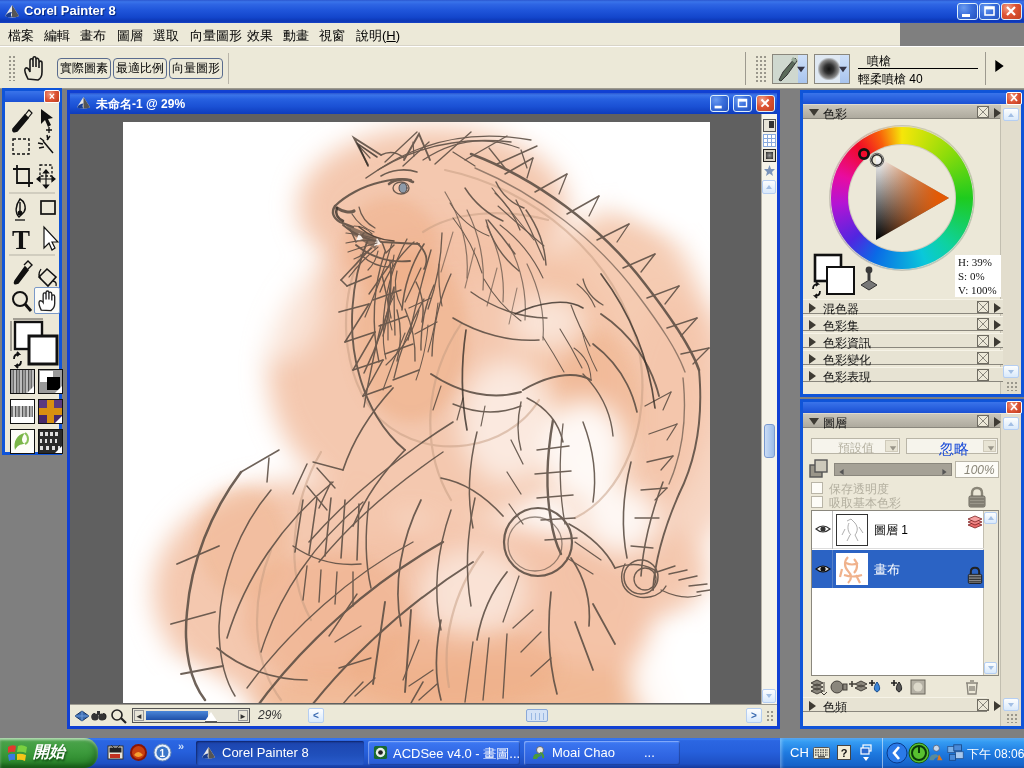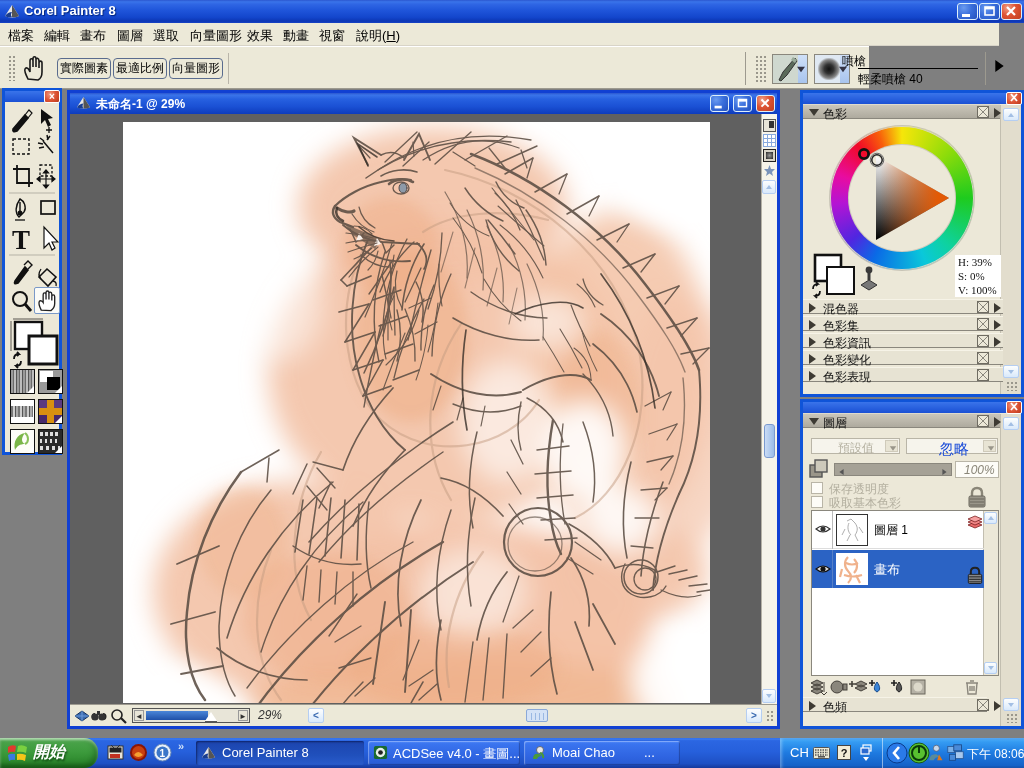--- a/index.html
+++ b/index.html
@@ -11,26 +11,26 @@
 #titlebar { left:0; top:0; width:1024px; height:23px;
   background:linear-gradient(180deg,#2b57cf 0%,#3a74ea 8%,#2f66e4 18%,#1f55da 45%,#1346cc 75%,#0c36b4 92%,#1743c6 100%); }
 #titlebar .ticon { left:4px; top:3px; width:16px; height:16px; }
 #titlebar .ttext { left:24px; top:3px; color:#fff; font-size:13px; font-weight:bold; text-shadow:1px 1px 1px #00257e; }
 .capbtn { top:3px; width:21px; height:17px; border-radius:3px; border:1px solid #dff0fb;
   background:radial-gradient(circle at 30% 25%, #6a9bf0 0%, #3a6fdc 45%, #2351be 100%);
   color:#fff; text-align:center; }
 .capbtn.close { background:radial-gradient(circle at 30% 25%, #f0a088 0%, #dd5334 45%, #c13e1e 100%); }
 
 
-#menubar { left:0; top:23px; width:999px; height:23px; background:#ece9d8; color:#000;
+#menubar { left:0; top:23px; width:900px; height:23px; background:#ece9d8; color:#000;
   font-size:13px; border-bottom:1px solid #d8d4c8; }
 #menubar span { position:absolute; top:4px; }
 
 
-#toolbar { left:0; top:46px; width:869px; height:43px; background:#ece9d8;
+#toolbar { left:0; top:46px; width:1024px; height:43px; background:#ece9d8;
   border-top:1px solid #fff; border-bottom:1px solid #9d9a8f; }
 .tbtn { top:11px; height:21px; border:1px solid #5a6c8e; border-radius:4px; background:#ece9d8;
   font-size:12px; color:#000; text-align:center; line-height:19px; }
 .grip { background-image:radial-gradient(circle, #9a978c 1px, transparent 1.2px); background-size:4px 4px; }
 
 
 .palwin { border:3px solid #0f54d8; background:#ece8d8; }
 .paltitle { height:11px; background:linear-gradient(180deg,#3a74ea,#1a50d4); }
 .palclose { position:absolute; width:16px; height:13px; top:-1px; right:-1px; border:1px solid #fff; border-radius:2px;
   background:radial-gradient(circle at 35% 30%, #ef9a80 0%, #dd5334 50%, #b93a1c 100%);
@@ -112,21 +112,21 @@
         <path d="M20 2 L24 5 L22 8 L18 5 Z" fill="#99aa99"></path>
       </svg>
     <div class="abs" style="right:0; top:0; width:9px; height:28px; background:linear-gradient(180deg,#cfe0f8,#a8c4ee);"></div>
     <div class="tri-d" style="right:1px; top:11px; border-top-color:#334; transform:scale(.8);"></div>
   </div>
   <div class="abs" style="left:814px; top:7px; width:36px; height:30px; border:1px solid #8a877d; background:#dfe8f2;">
     <div class="abs" style="left:3px; top:3px; width:22px; height:22px; background:radial-gradient(circle, #111 0%, #333 30%, #888 60%, #dfe8f2 75%);"></div>
     <div class="abs" style="right:0; top:0; width:9px; height:28px; background:linear-gradient(180deg,#cfe0f8,#a8c4ee);"></div>
     <div class="tri-d" style="right:1px; top:11px; border-top-color:#334; transform:scale(.8);"></div>
   </div>
-  <div class="abs" style="left:842px; top:6px; width:110px; font-size:12px; color:#000;">噴槍</div>
+  <div class="abs" style="left:867px; top:6px; width:110px; font-size:12px; color:#000;">噴槍</div>
   <div class="abs" style="left:858px; top:21px; width:120px; height:1px; background:#000;"></div>
   <div class="abs" style="left:858px; top:24px; width:120px; font-size:12px; color:#000;">輕柔噴槍 40</div>
   <div class="abs" style="left:985px; top:5px; width:1px; height:33px; background:#9d9a8f;"></div>
   <div class="tri-r" style="left:996px; top:14px; border-left-color:#000; transform:scale(1.2);"></div>
 </div>
 
 <div class="abs" style="left:0; top:89px; width:1024px; height:649px; background:#7f7f7f;"></div>
 
 <div class="abs" id="docwin" style="left:67px; top:90px; width:713px; height:639px; border:3px solid #1140d2; background:#606060;">
   <div class="abs" style="left:0; top:0; width:707px; height:21px; background:linear-gradient(180deg,#2b57cf 0%,#3a74ea 10%,#2660e0 30%,#1a50d4 65%,#0e3cbc 100%);">

